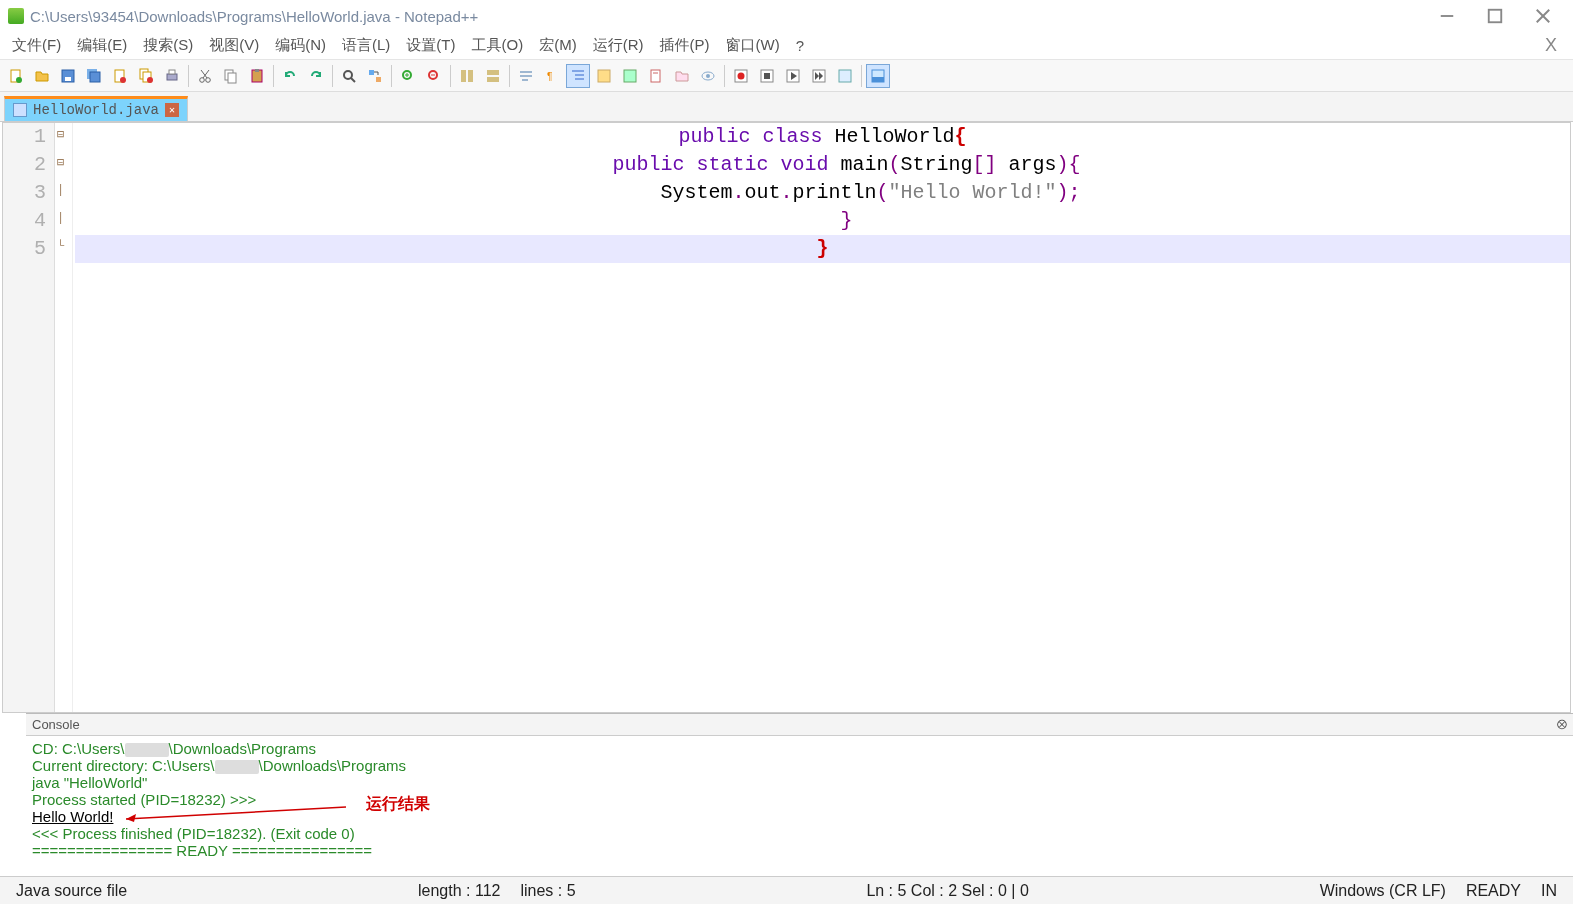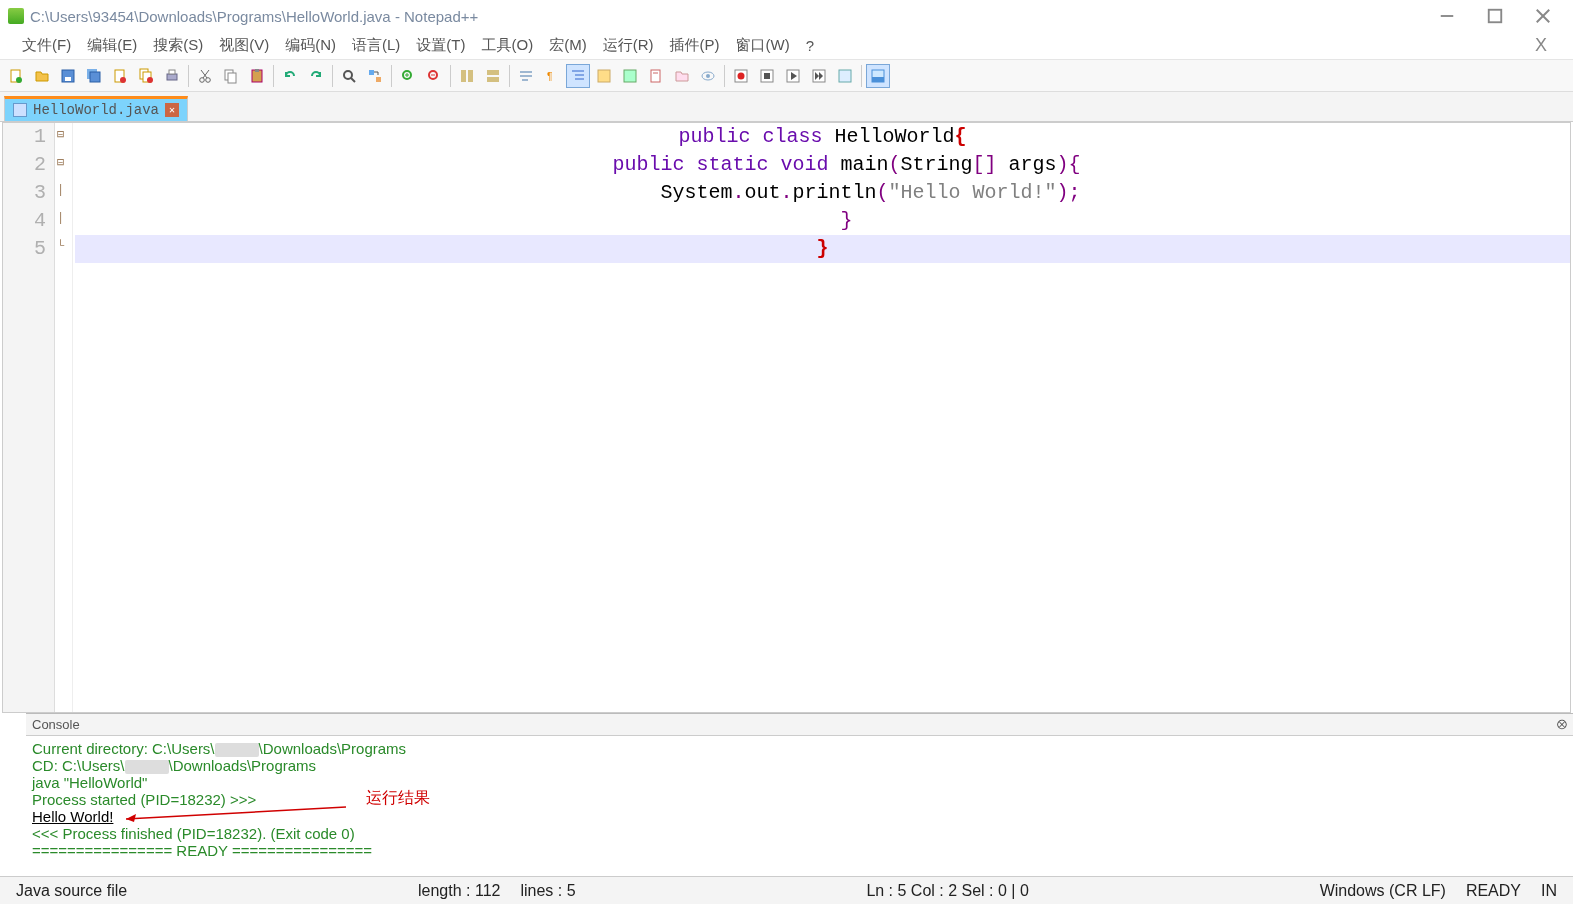--- a/index.html
+++ b/index.html
@@ -2,21 +2,21 @@
 <html><head>
 <meta charset="utf-8">
 <style>
 * { box-sizing: border-box; margin: 0; padding: 0; }
 body { font-family: "Microsoft YaHei", "Segoe UI", Tahoma, sans-serif; font-size: 14px; background: #fff; color: #333; width: 1573px; height: 904px; overflow: hidden; display: flex; flex-direction: column; }
 .titlebar { height: 32px; display: flex; align-items: center; padding: 0 8px; background: #fff; color: #888; font-size: 15px; }
 .titlebar .app-icon { width: 16px; height: 16px; margin-right: 6px; background: linear-gradient(#8c4, #4a2); border-radius: 2px; position: relative; }
 .titlebar .title-text { flex: 1; color: #7a8aa0; }
 .winbtns { display: flex; gap: 28px; padding-right: 12px; color: #999; }
 .winbtn { width: 20px; height: 20px; display: flex; align-items: center; justify-content: center; cursor: pointer; }
-.menubar { height: 28px; display: flex; align-items: center; padding: 0 14px; font-size: 15px; color: #555; border-bottom: 1px solid #e5e5e5; }
+.menubar { height: 28px; display: flex; align-items: center; padding: 0 4px; font-size: 15px; color: #555; border-bottom: 1px solid #e5e5e5; }
 .menuitem { padding: 3px 8px; cursor: pointer; }
 .menu-right { margin-left: auto; padding: 0 12px; color: #888; cursor: pointer; font-size: 18px; }
 .toolbar { height: 32px; display: flex; align-items: center; padding: 2px 4px; background: #f8f8f8; border-bottom: 1px solid #ddd; gap: 2px; }
 .tbtn { width: 24px; height: 24px; display: flex; align-items: center; justify-content: center; border: 1px solid transparent; cursor: pointer; }
 .tbtn svg { width: 16px; height: 16px; }
 .tbtn.active { background: #cfe4ff; border-color: #7aa7d8; }
 .tsep { width: 1px; height: 22px; background: #ccc; margin: 0 2px; }
 .tabbar { height: 30px; display: flex; align-items: flex-end; background: #f4f4f4; border-bottom: 1px solid #ccc; padding: 0 4px; }
 .tab { background: #7dd3fc; border: 1px solid #ccc; border-bottom: none; border-top: 3px solid #ff8c1a; padding: 3px 8px; display: flex; align-items: center; gap: 6px; font-family: "Consolas","Courier New",monospace; font-size: 14px; color: #555; }
 .tab .file-icon { width:14px; height:14px; background:#cce0ff; border:1px solid #6699cc; }
@@ -33,21 +33,21 @@
 .punc-red { color: #c00; font-weight: bold; }
 .punc { color: #800080; }
 .str { color: #808080; }
 .console-wrap { display:flex; flex-direction:column; border-top:1px solid #bbb;margin-left:26px; }
 .console-head { height: 22px; background: #f4f4f4; border-bottom: 1px solid #ccc; display: flex; align-items:center; padding: 0 6px; font-size: 13px; color: #555; }
 .console-head .chclose { margin-left:auto; cursor:pointer; color:#333; }
 .console-body { background:#fff; font-family: "Segoe UI", Tahoma, sans-serif; font-size: 15px; padding: 4px 6px; height: 140px; position:relative; overflow-y: scroll; }
 .cl-green { color: #2a8a2a; }
 .cl-black { color: #000; text-decoration: underline; }
 .anno-arrow { position:absolute; left:90px; top:67px; }
-.anno-label { position:absolute; left:340px; top:52px; color:#d00000; font-weight:normal; font-size:16px; }
+.anno-label { position:absolute; left:340px; top:58px; color:#d00000; font-weight:bold; font-size:16px; }
 .statusbar { height: 28px; background: #f4f4f4; border-top: 1px solid #ccc; display: flex; align-items: center; font-size: 16px; color: #222; padding: 0 6px; }
 .stat-seg { padding: 0 10px; }
 .stat-spacer { flex:1; }
 .redacted { display:inline-block; width:44px; height:14px; background:#ddd; border-radius:2px; vertical-align:middle; }
 </style>
 </head>
 <body>
 
 <div class="titlebar">
   <div class="app-icon"></div>
@@ -323,22 +323,22 @@
   <div class="console-head">
     <span>Console</span>
     <span class="chclose">⮾</span>
   </div>
   <div class="console-body" id="consolebody">
     <svg class="anno-arrow" width="240" height="20">
         <line x1="230" y1="4" x2="10" y2="16" stroke="#d00000" stroke-width="1.5"></line>
         <path d="M10 16 l10 -5 l-2 8 z" fill="#d00000"></path>
       </svg>
     <div class="anno-label">运行结果</div>
-  <div class="cl-green">Current directory: C:\Users\<span class="redacted"></span>\Downloads\Programs</div>
-      <div class="cl-green">CD: C:\Users\<span class="redacted"></span>\Downloads\Programs</div>
+  <div class="cl-green">CD: C:\Users\<span class="redacted"></span>\Downloads\Programs</div>
+      <div class="cl-green">Current directory: C:\Users\<span class="redacted"></span>\Downloads\Programs</div>
       <div class="cl-green">java "HelloWorld"</div>
       <div class="cl-green">Process started (PID=18232) &gt;&gt;&gt;</div>
       <div class="cl-black">Hello World!</div>
       <div class="cl-green">&lt;&lt;&lt; Process finished (PID=18232). (Exit code 0)</div>
       <div class="cl-green">================ READY ================</div>
     </div>
 </div>
 
 <div class="statusbar">
   <span class="stat-seg">Java source file</span>

